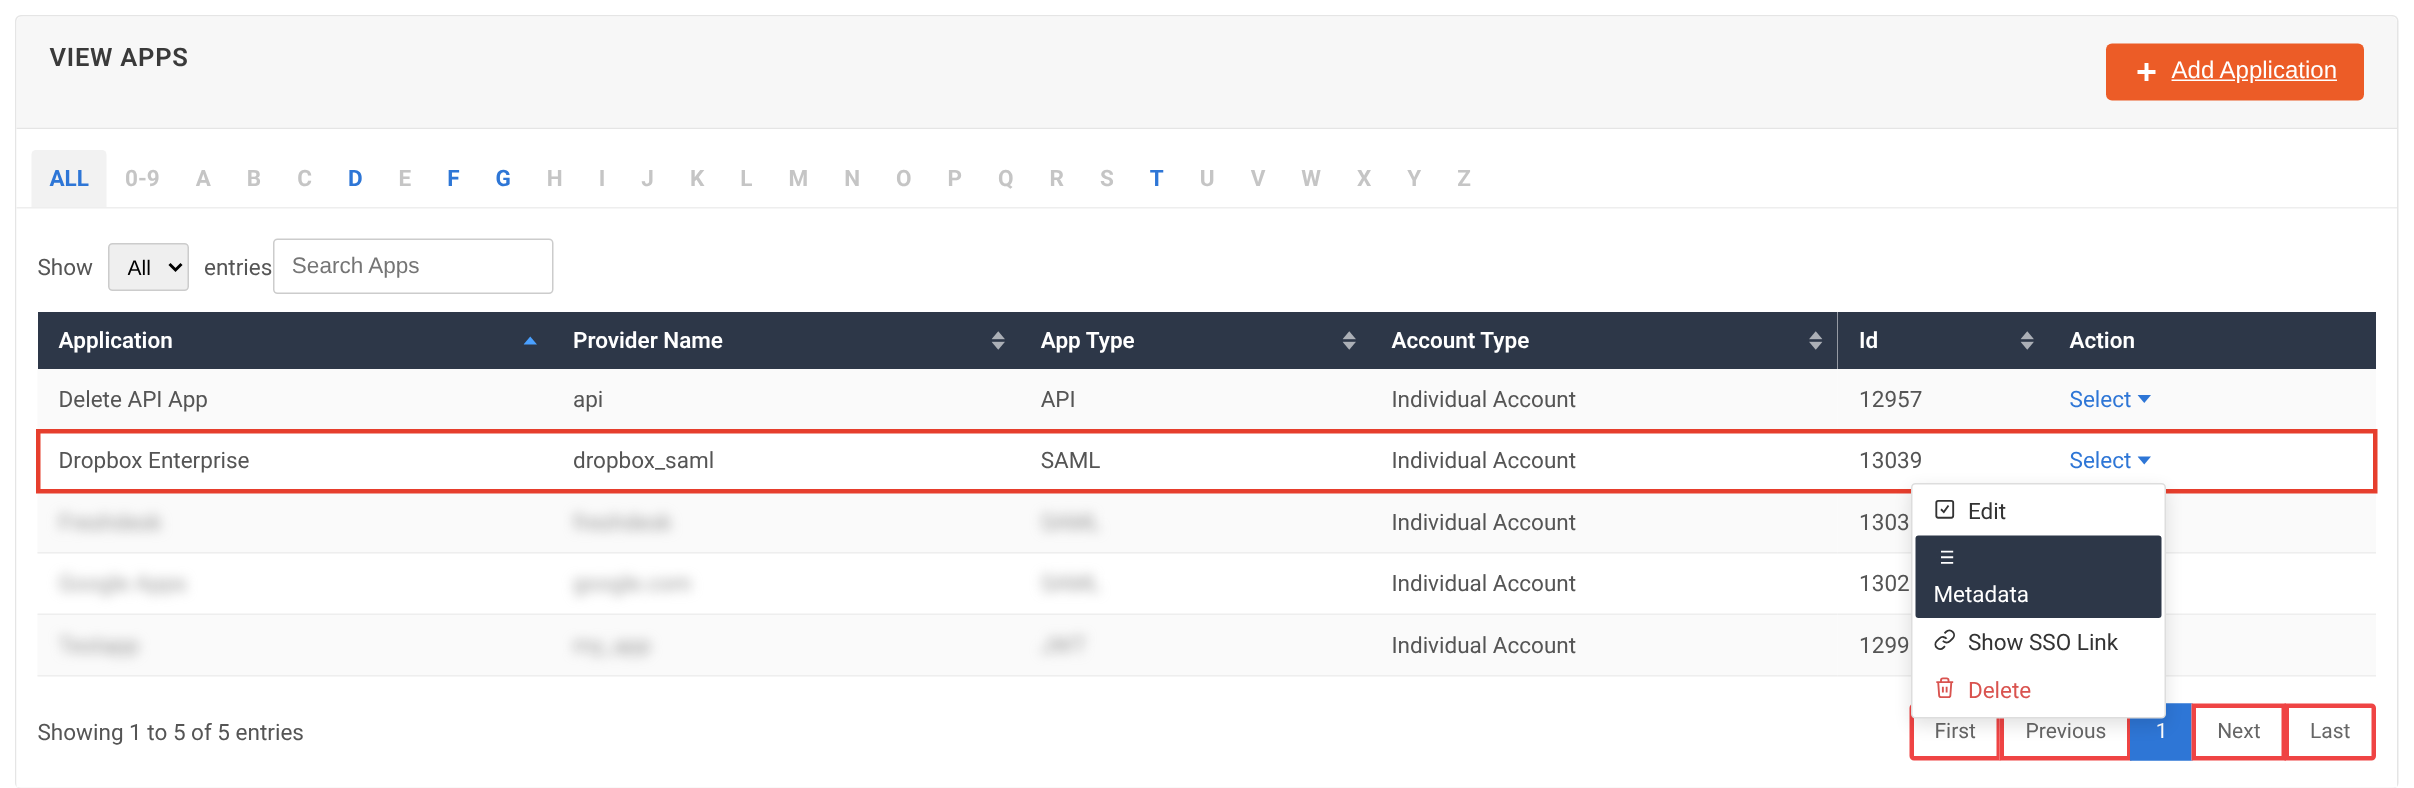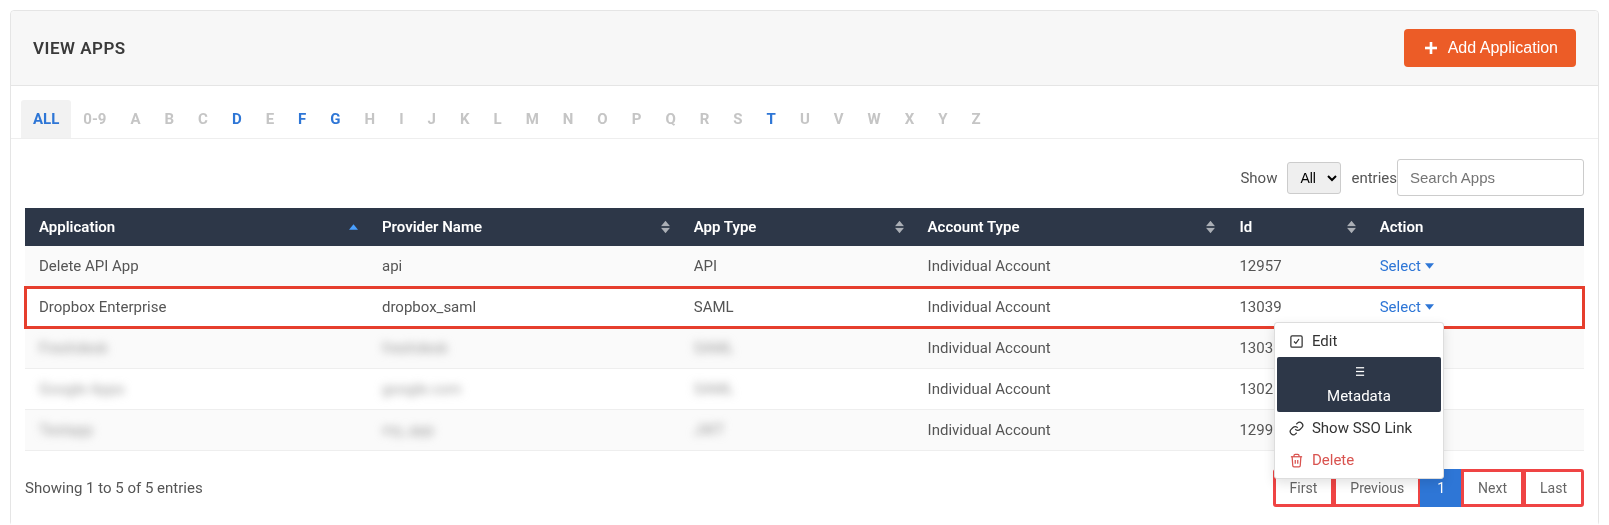--- a/index.html
+++ b/index.html
@@ -1,43 +1,43 @@
 <!DOCTYPE html>
 <html><head>
 <meta charset="utf-8">
 <style>
   * { box-sizing: border-box; margin: 0; padding: 0; }
   body { font-family: -apple-system, BlinkMacSystemFont, "Segoe UI", Roboto, "Helvetica Neue", Arial, sans-serif; background: #fff; color: #333; }
   .panel { border: 1px solid #e5e5e5; border-radius: 4px; margin: 10px; background: #fff; }
-  .panel-header { display: flex; justify-content: space-between; align-items: center; padding: 18px 22px; background: #f7f7f7; border-bottom: 1px solid #e5e5e5; border-radius: 4px 4px 0 0; }
+  .panel-header { display: flex; justify-content: space-between; padding: 18px 22px; background: #f7f7f7; border-bottom: 1px solid #e5e5e5; border-radius: 4px 4px 0 0; }
   .panel-title { font-size: 17px; font-weight: 600; letter-spacing: 0.5px; color: #3a3a3a; }
-  .btn-add { background: #ec5c27; color: #fff; border: none; border-radius: 4px; padding: 10px 18px; font-size: 16px; font-weight: 500; cursor: pointer; display: flex; align-items: center; gap: 8px; }
+  .btn-add { background: #ec5c27; color: #fff; border: none; border-radius: 4px; padding: 10px 18px; font-size: 16px; font-weight: 500; cursor: pointer; display: flex; align-items: center; gap: 8px; text-decoration: underline; }
   .btn-add svg { width: 18px; height: 18px; }
   .panel-body { padding: 14px 0 18px 0; background: #fff; }
   .alpha-filter { display: flex; gap: 0; padding: 0 10px; border-bottom: 1px solid #eee; margin: 0 0 20px 0; }
   .alpha-item { padding: 10px 12px; font-size: 15px; font-weight: 700; color: #c5c5c5; cursor: pointer; }
   .alpha-item.active { background: #f2f2f2; color: #2e76d6; border-radius: 3px 3px 0 0; }
   .alpha-item.avail { color: #2e76d6; }
-  .table-controls { display: flex; justify-content: flex-end; align-items: center; padding: 0 14px 12px 14px; }
+  .table-controls { display: flex; justify-content: flex-start; align-items: center; padding: 0 14px 12px 14px; }
   .show-entries { display: flex; align-items: center; gap: 10px; font-size: 15px; color: #555; }
   .show-entries select { padding: 6px 8px; border: 1px solid #ccc; border-radius: 3px; font-size: 14px; }
   .search-box input { padding: 9px 12px; border: 1px solid #ccc; border-radius: 3px; font-size: 15px; width: 187px; }
   .tbl { width: calc(100% - 28px); margin: 0 14px; border-collapse: collapse; }
   .tbl thead th { background: #2d3748; color: #fff; font-weight: 600; font-size: 15px; text-align: left; padding: 10px 14px; position: relative; }
   .tbl thead th .sort { position: absolute; right: 10px; top: 50%; transform: translateY(-50%); display: flex; flex-direction: column; gap: 1px; }
   .tbl thead th .sort svg { width: 9px; height: 6px; opacity: 0.6; }
   .tbl thead th.sorted-asc .sort .up { opacity: 1; fill: #4aa0ff; }
   .tbl tbody td { padding: 11px 14px; font-size: 15px; color: #555; border-bottom: 1px solid #eee; }
   .tbl tbody tr:nth-child(odd) { background: #fafafa; }
   .tbl tbody tr.hl { outline: 3px solid #e63e2d; outline-offset: -2px; }
   .blur { filter: blur(4px); color: #999; }
   .select-link { color: #2e76d6; cursor: pointer; font-size: 15px; display: inline-flex; align-items: center; gap: 4px; position: relative; }
   .select-link svg { width: 9px; height: 6px; }
   .dropdown { position: absolute; top: 24px; right: -10px; background: #fff; border: 1px solid #ddd; border-radius: 3px; box-shadow: 0 4px 12px rgba(0,0,0,0.12); min-width: 170px; z-index: 100; padding: 2px; }
-  .drop-item { display: flex; align-items: center; gap: 8px; padding: 7px 12px; font-size: 15px; color: #333; cursor: pointer; border-radius: 2px; }
+  .drop-item { display: flex; gap: 8px; padding: 7px 12px; font-size: 15px; color: #333; cursor: pointer; border-radius: 2px; }
   .drop-item.selected { background: #2d3748; color: #fff; flex-direction: column; }
   .drop-item.danger { color: #d9534f; }
   .drop-item svg { width: 15px; height: 15px; flex-shrink: 0; }
   .table-footer { display: flex; justify-content: space-between; align-items: center; padding: 18px 14px 0 14px; font-size: 15px; color: #555; }
   .pagination { display: flex; }
   .page-btn { padding: 8px 14px; border: 3px solid #ef4444; background: #fff; color: #666; cursor: pointer; font-size: 14px; margin-left: -1px;}
   .page-btn:first-child { border-radius: 3px 0 0 3px; }
   .page-btn:last-child { border-radius: 0 3px 3px 0; }
   .page-btn.active { background: #2e76d6; color: #fff; border-color: #2e76d6; }
 </style>

